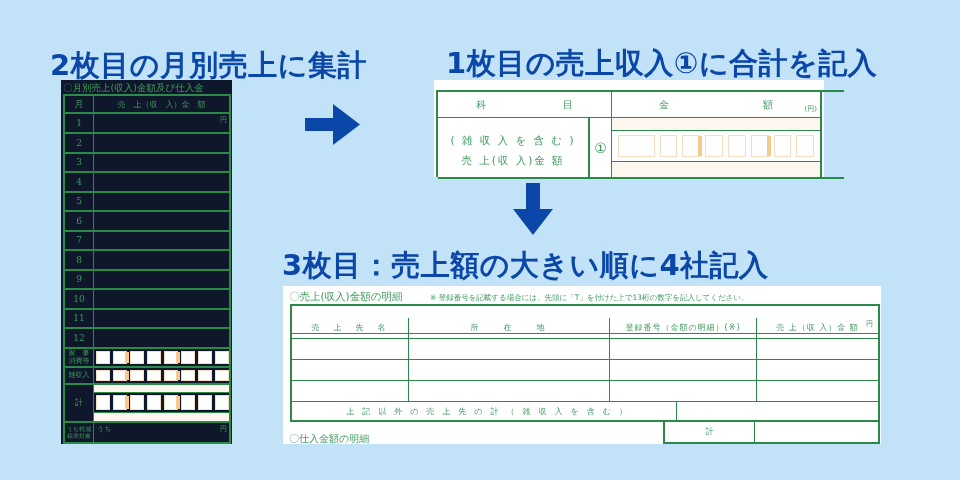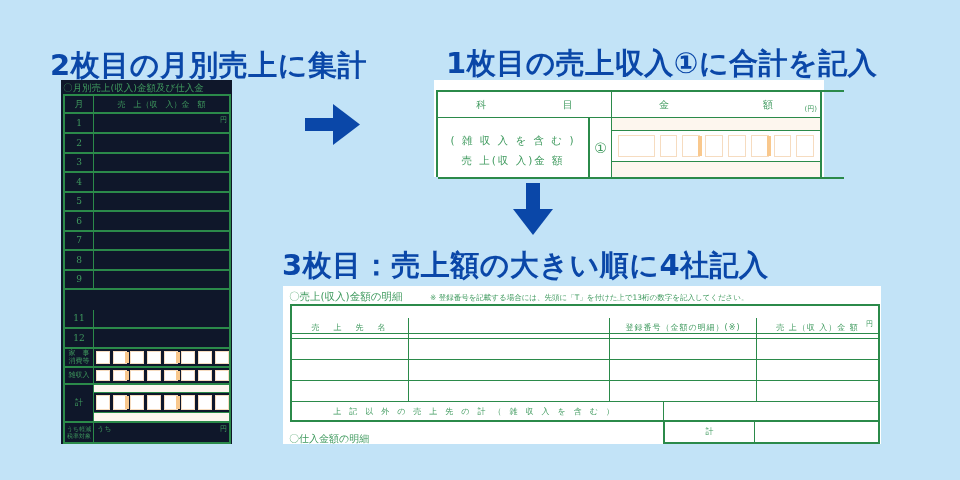--- a/index.html
+++ b/index.html
@@ -44,21 +44,21 @@
   .f2 .bot { position: absolute; left: 0; top: 85px; right: 0; height: 4px; border-top: 2px solid #2b8a4a; }
 
   
   .f3 { left: 283px; top: 286px; width: 598px; height: 158px; padding-left: 15px; }
   .f3 .title { position: absolute; left: 6px; top: 4px; font-size: 10.5px; color: #3f9a5e; white-space: nowrap; }
   .f3 .note { position: absolute; left: 147px; top: 7px; font-size: 7.5px; color: #3f9a5e; white-space: nowrap; }
   .f3 .tbl { position: absolute; left: 7px; top: 18px; width: 590px; height: 118px; border: 2px solid #2b8a4a; }
   .f3 .r { position: absolute; left: 0; right: 0; border-bottom: 1.5px solid #2b8a4a; }
   .f3 .r:last-child { border-bottom: none; }
   .f3 .cell { position: absolute; top: 0; bottom: 0; border-right: 1.5px solid #2b8a4a; font-size: 8px; color: #3f9a5e; display: flex; align-items: center; justify-content: center; letter-spacing: 3px; }
-  .f3 .foot { position: absolute; left: 0; top: 98px; width: 372px; height: 18px; font-size: 8px; color: #3f9a5e; display: flex; align-items: center; justify-content: center; letter-spacing: 8px; border-right: 1.5px solid #2b8a4a; }
+  .f3 .foot { position: absolute; left: 13px; top: 98px; width: 372px; height: 18px; font-size: 8px; color: #3f9a5e; display: flex; align-items: center; justify-content: center; letter-spacing: 8px; border-right: 1.5px solid #2b8a4a; }
   .f3 .sub { position: absolute; left: 6px; top: 146px; font-size: 10px; color: #3f9a5e; white-space: nowrap; }
   .f3 .kei { position: absolute; left: 380px; top: 134px; width: 217px; height: 24px; border: 2px solid #2b8a4a; border-top: none; }
   .f3 .kei .k1 { position: absolute; left: 0; top: 0; width: 90px; height: 100%; border-right: 1.5px solid #2b8a4a; font-size: 8px; color: #3f9a5e; display: flex; align-items: center; justify-content: center; }
 </style>
 </head>
 <body>
 
 <div class="heading h1">2枚目の月別売上に集計</div>
 <div class="heading h2">1枚目の売上収入①に合計を記入</div>
 <div class="heading h3">3枚目：売上額の大きい順に4社記入</div>
@@ -110,20 +110,24 @@
         <div class="c2"></div>
       </div>
     <div class="row" style="top:155px;height:19.5px;">
         <div class="c1">8</div>
         <div class="c2"></div>
       </div>
     <div class="row" style="top:174.5px;height:19.5px;">
         <div class="c1">9</div>
         <div class="c2"></div>
       </div>
+    <div class="row" style="top:194px;height:19.5px;">
+        <div class="c1">10</div>
+        <div class="c2"></div>
+      </div>
     <div class="row" style="top:213.5px;height:19.5px;">
         <div class="c1">11</div>
         <div class="c2"></div>
       </div>
     <div class="row" style="top:233px;height:19.5px;">
         <div class="c1">12</div>
         <div class="c2"></div>
       </div>
     <div class="row" style="top:252.5px;height:19px;">
       <div class="c1" style="font-size:7px;line-height:8px;white-space:pre;text-align:center;font-family:'DejaVu Sans',sans-serif;">家　事
@@ -221,20 +225,21 @@
     <div class="bot"></div>
   </div>
 </div>
 
 <div class="form f3">
   <div class="title">〇売上(収入)金額の明細</div>
   <div class="note">※ 登録番号を記載する場合には、先頭に「T」を付けた上で13桁の数字を記入してください。</div>
   <div class="tbl">
     <div class="r" style="top:16px;height:12px;">
       <div class="cell" style="left:0;width:117px;">売　上　先　名</div>
+      <div class="cell" style="left:117px;width:201px;">所　　在　　地</div>
       <div class="cell" style="left:318px;width:147px;letter-spacing:1px;">登録番号（金額の明細）(※)</div>
       <div class="cell" style="left:465px;right:0;border-right:none;letter-spacing:1px;">売 上（収 入）金 額</div>
     </div>
     <div class="r" style="top:12px;height:21px;">
       <div class="cell" style="left:0;width:117px;"></div>
       <div class="cell" style="left:117px;width:201px;"></div>
       <div class="cell" style="left:318px;width:147px;"></div>
       <div class="cell" style="left:465px;right:0;border-right:none;">
           <span class="yen">円</span>
         </div>

